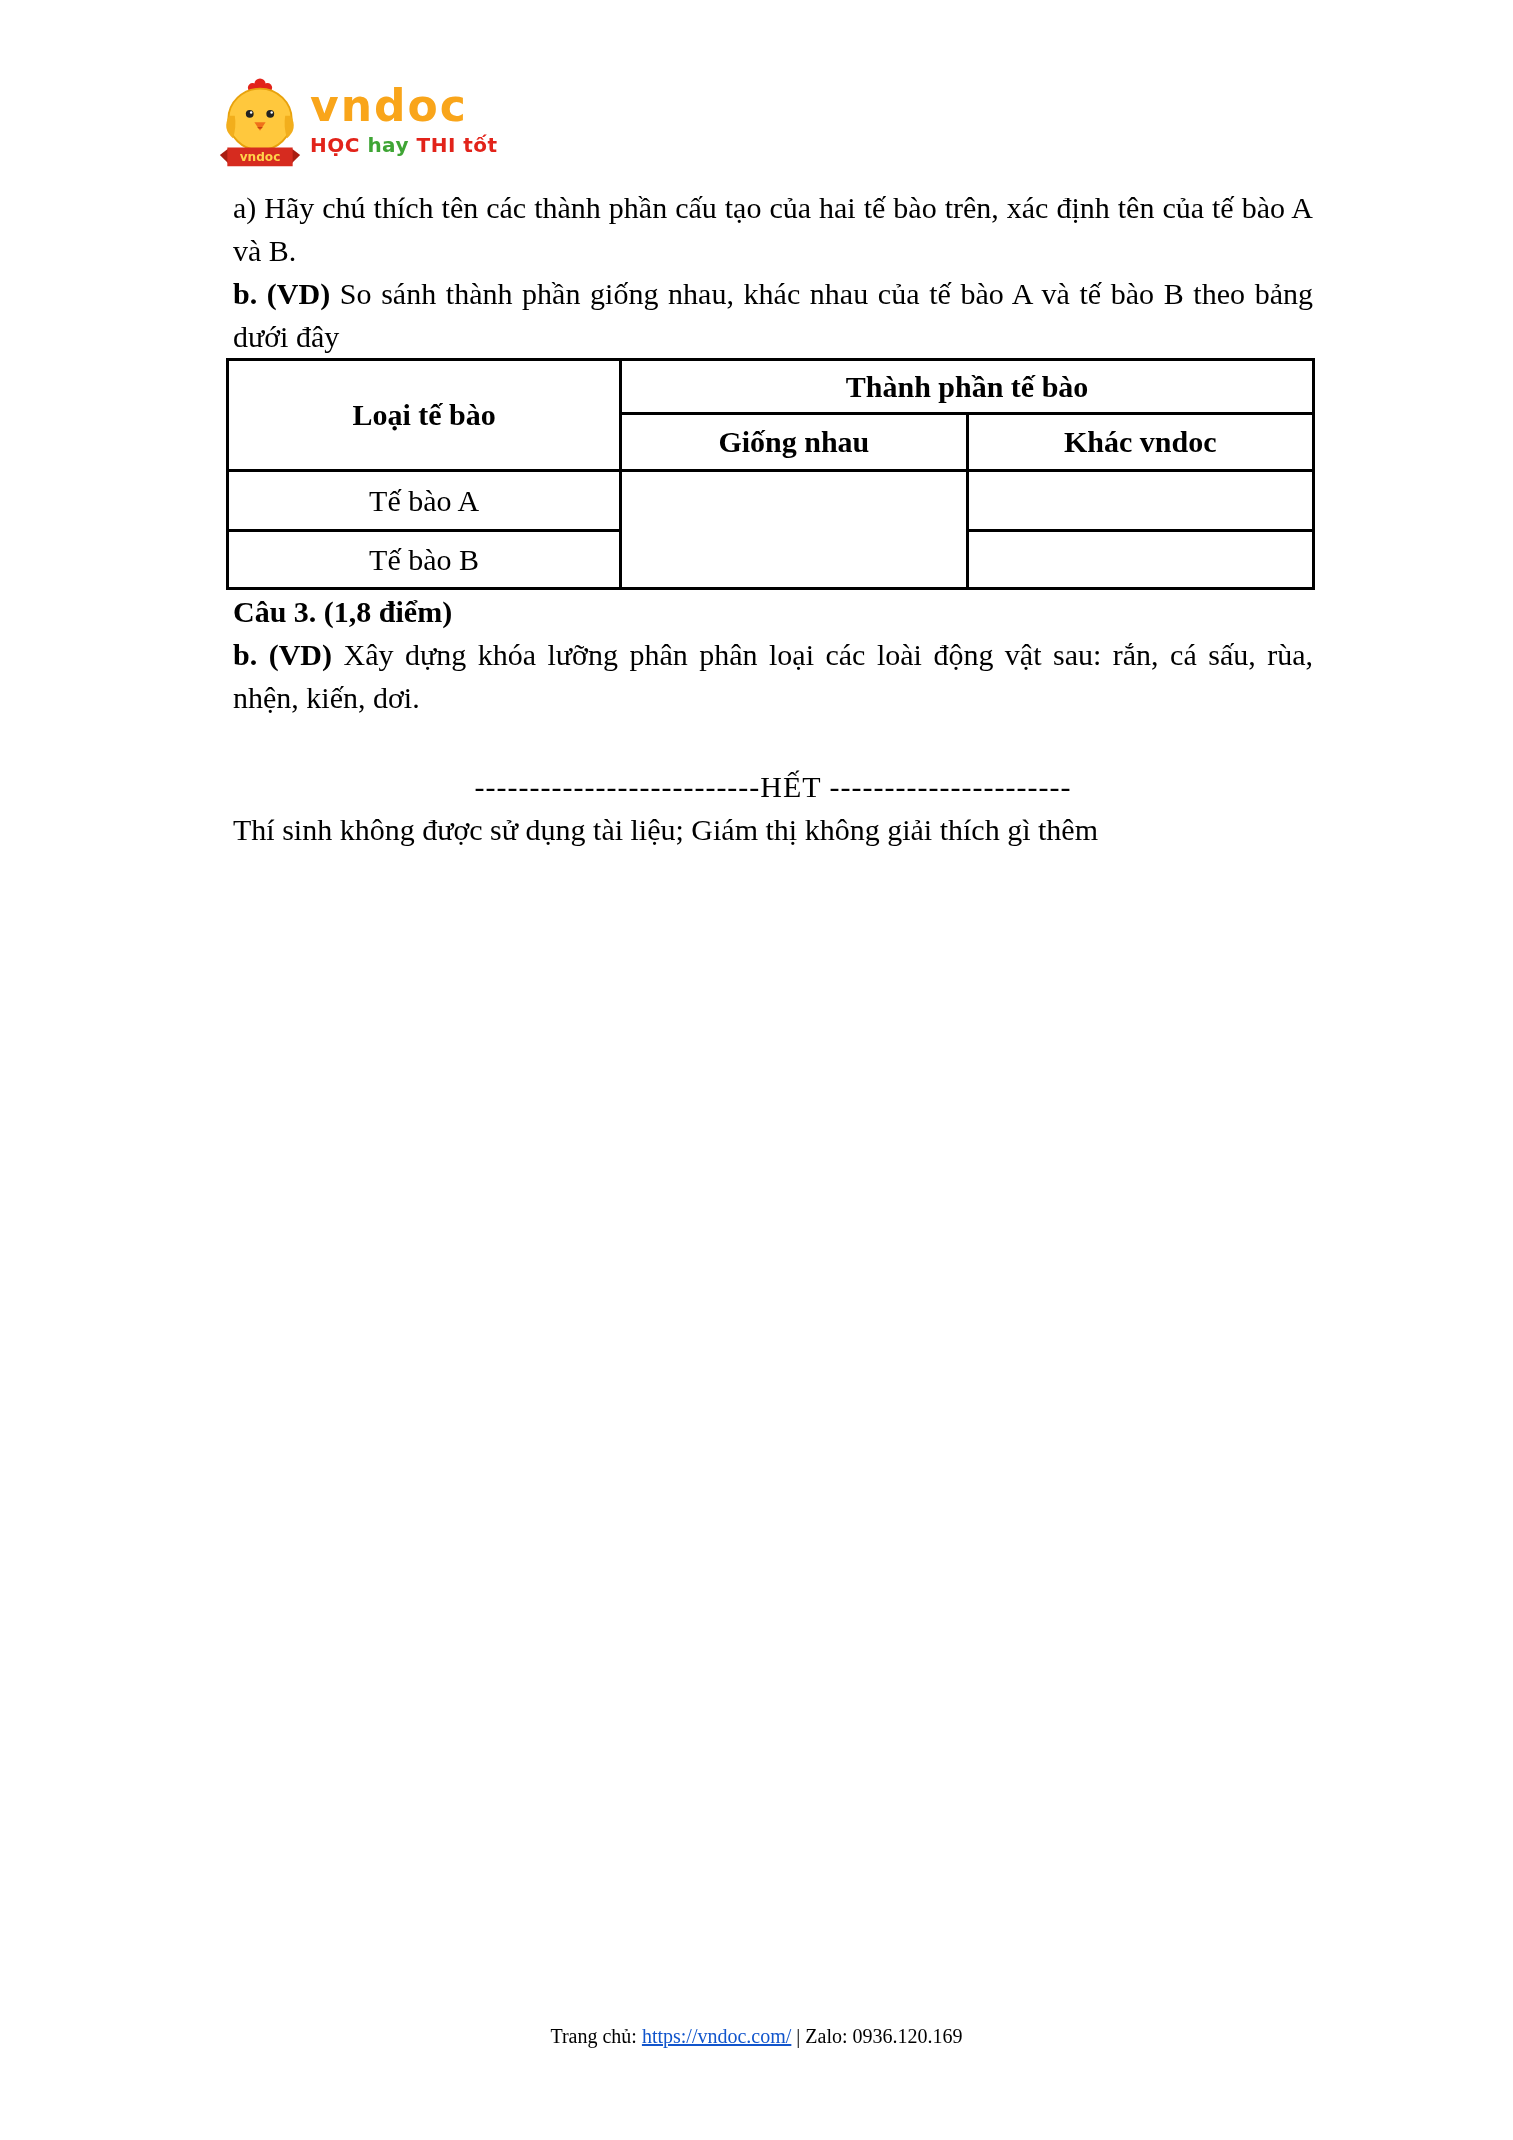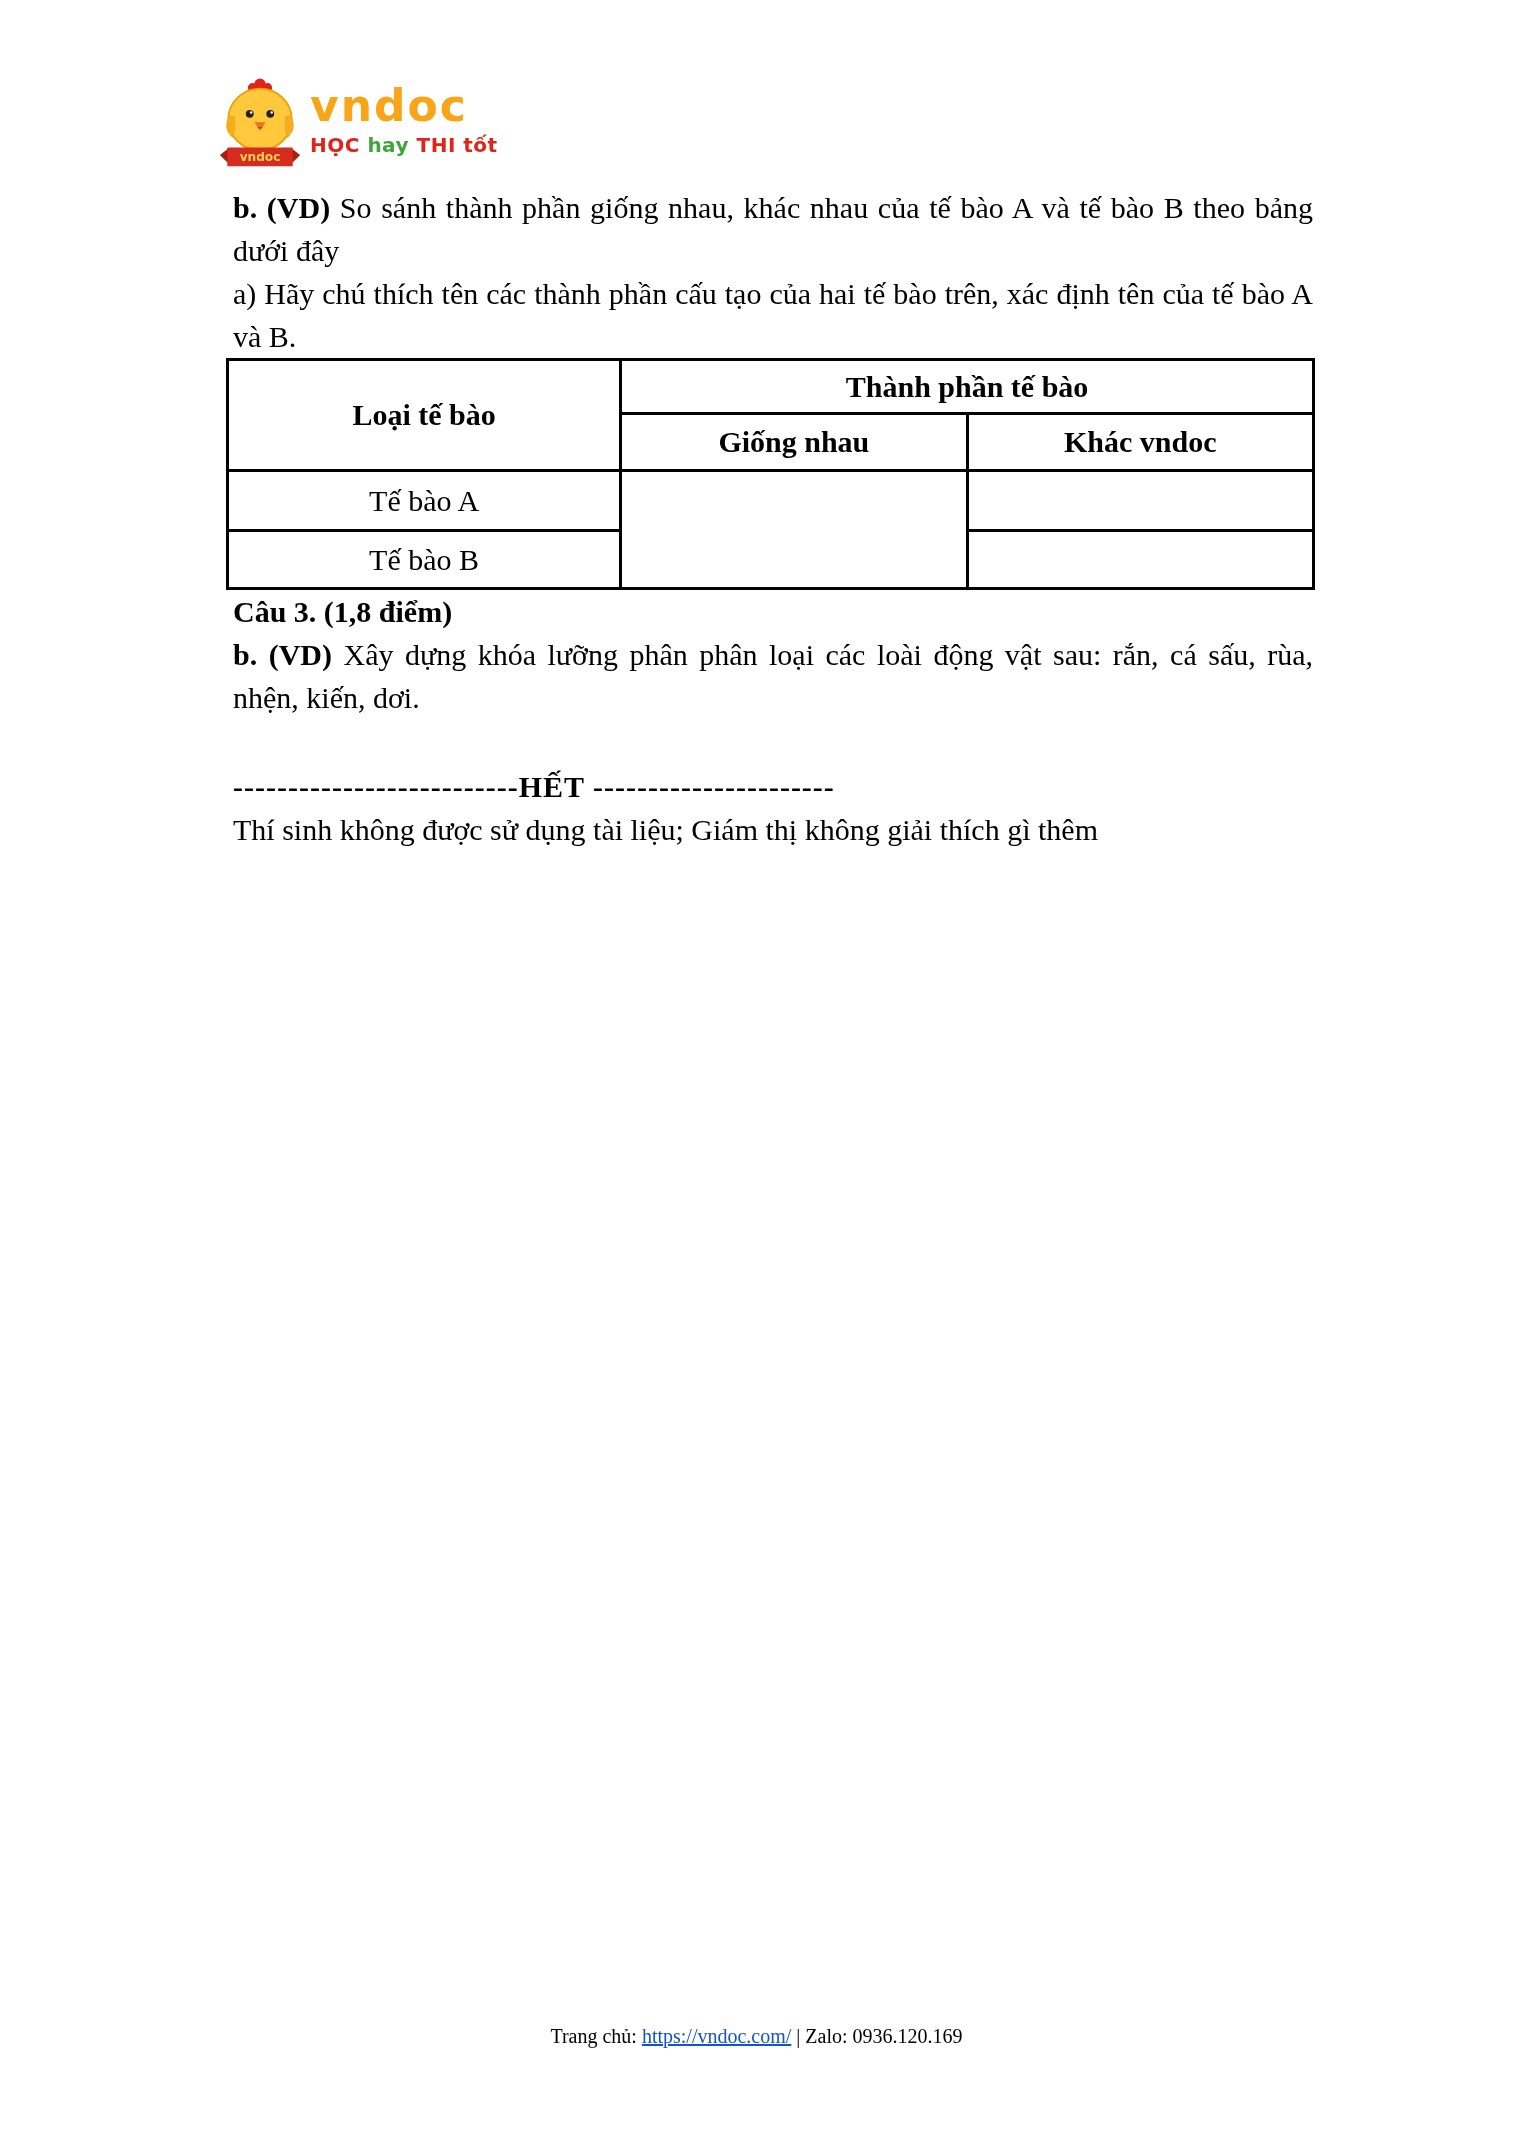--- a/index.html
+++ b/index.html
@@ -65,22 +65,22 @@
   .colw2 { width: 35.5%; }
   .colw3 { width: 28.3%; }
   tr.r-group { height: 54px; }
   tr.r-sub { height: 57px; }
   tr.r-a { height: 60px; }
   tr.r-b { height: 58px; }
 
   .q3b-para { margin-top: 6px; }
 
   .het {
-    text-align: left;
-    font-weight: bold;
+    text-align: center;
+    font-weight: normal;
     margin-top: 46px !important;
     letter-spacing: 1px;
   }
   .note {
     text-align: left;
   }
 
   
   .page-footer {
     position: absolute;
@@ -124,23 +124,23 @@
       <text x="45" y="89" text-anchor="middle" font-family="DejaVu Sans, sans-serif" font-size="13" font-weight="bold" fill="#FFD24A">vndoc</text>
     </svg>
     <div class="logo-text">
       <div class="brand">vndoc</div>
       <div class="tagline"><span class="tg-red">HỌC</span><span class="tg-green"> hay </span><span class="tg-red">THI</span><span class="tg-red"> tốt</span></div>
     </div>
   </header>
 
   <main class="content">
 
+    <p>a) Hãy chú thích tên các thành phần cấu tạo của hai tế bào trên, xác định tên của tế bào A và B.</p>
+
     <p><span class="bold">b. (VD)</span><span> So sánh thành phần giống nhau, khác nhau của tế bào A và tế bào B  theo bảng dưới đây</span></p>
-
-    <p>a) Hãy chú thích tên các thành phần cấu tạo của hai tế bào trên, xác định tên của tế bào A và B.</p>
 
     <table class="cmp">
       <tbody>
           <tr class="r-group">
         <td class="hdr colw1" rowspan="2">Loại tế bào</td>
         <td class="hdr" colspan="2">Thành phần tế bào</td>
       </tr>
       <tr class="r-sub">
         <td class="hdr colw2">Giống nhau</td>
         <td class="hdr colw3">Khác vndoc</td>

